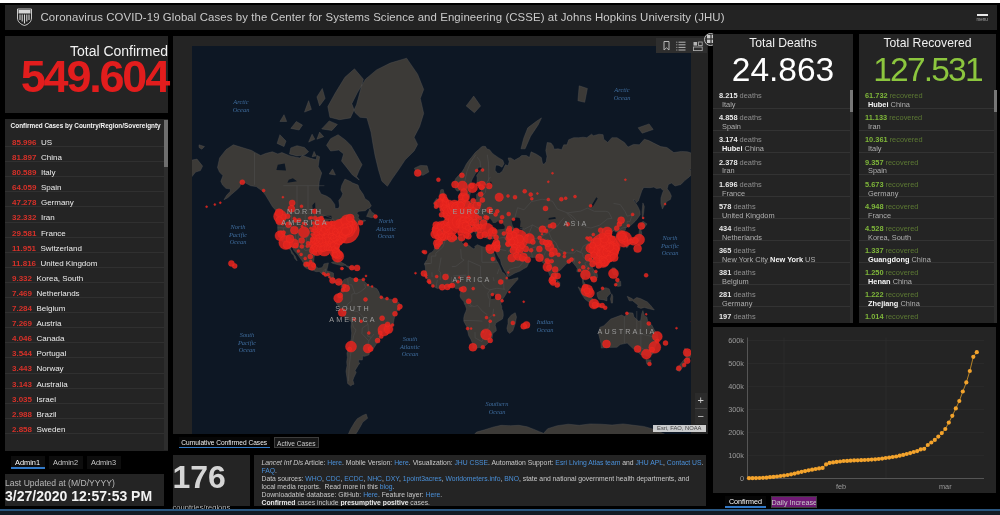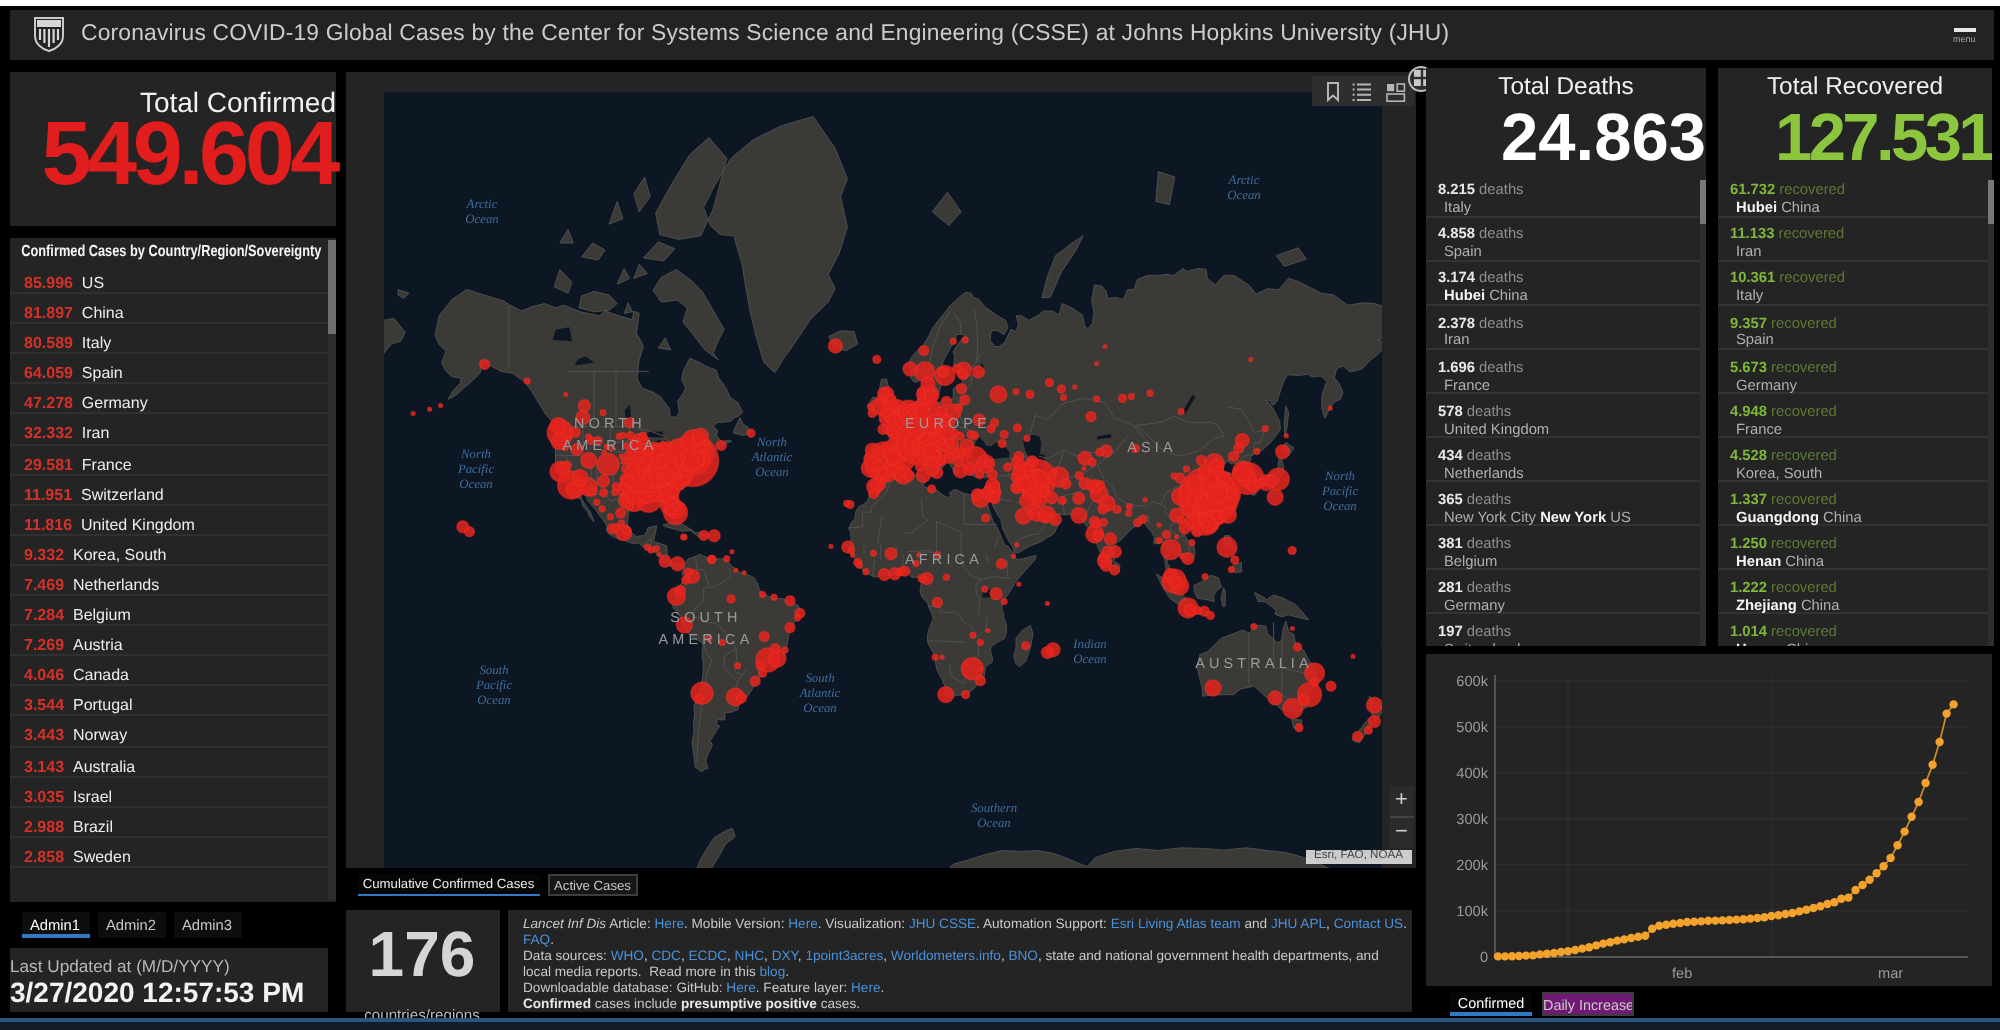--- a/index.html
+++ b/index.html
@@ -32,30 +32,30 @@
 #map{position:absolute;left:192px;top:46px;width:499px;height:388px}
 #mapicons{left:656px;top:37.5px;width:51px;height:15px;background:#2e2e2e}
 #expand svg{display:block}
 #expand{left:704px;top:32.5px;width:13px;height:13px;border-radius:50%;background:#2e2e2e;border:1px solid #bdbdbd;overflow:hidden;padding:1.5px 0 0 1.5px}
 #zoomctl{left:694.5px;top:392.5px;width:12.5px;height:31px;background:#2b2b2b;color:#cfcfcf;text-align:center;font-size:11px}
 #zoomctl div{height:15px;line-height:15px}
 #attr{left:653px;top:424.5px;width:52.5px;height:7.5px;background:rgba(235,235,235,0.85);font-size:5.8px;color:#444;text-align:center;line-height:7.5px}
 .mtab{position:absolute;top:436.5px;height:11.5px;font-size:6.6px;text-align:center;line-height:11px;white-space:nowrap;overflow:hidden}
 #mt1{left:179px;width:90.5px;background:#060606;color:#f0f0f0;border-bottom:1.5px solid #3178c6}
 #mt2{left:273.5px;width:45.5px;background:#161616;color:#c9c9c9;border:0.5px solid #3d3d3d}
-#p176{left:172.5px;top:455px;width:77px;height:51px;text-align:center}
+#p176{left:172.5px;top:455px;width:77px;height:51px;text-align:left}
 #p176 .n{font-size:32px;font-weight:bold;color:#d5d5d5;margin-top:8px;line-height:28px}
 #p176 .t{font-size:7.6px;color:#bdbdbd;margin-top:12px}
 #pnotes{left:253.5px;top:455px;width:452px;height:51px;font-size:6.8px;color:#c9c9c9;padding:3.5px 0 0 8px;line-height:8.1px;white-space:nowrap;overflow:hidden}
 .lk{color:#4a90d9}
 #pnotes b{color:#e8e8e8}
 #pdeath{left:713px;top:33.5px;width:140px;height:289px;overflow:hidden}
 #precov{left:859px;top:33.5px;width:137px;height:289px;overflow:hidden}
 .bigt{font-size:12.2px;color:#f0f0f0;text-align:center;padding-top:2px;height:18px}
-.bign{font-size:33.5px;font-weight:bold;text-align:right;line-height:35px}
+.bign{font-size:33.5px;font-weight:normal;text-align:center;line-height:35px}
 #pdeath .bign{color:#fff}
 #precov .bign{color:#8cc63e;letter-spacing:-1.8px}
 .drow{height:22.1px;padding:2.8px 0 0 6px;border-bottom:1px solid #333}
 .dn,.rn{font-size:7.4px;font-weight:bold}
 .l1{line-height:8.9px}
 .dn{color:#e8e8e8}
 .rn{color:#7fb73a}
 .dl{font-size:7.4px;color:#8f8f8f}
 .rl{font-size:7.4px;color:#5d7a33}
 .l2{font-size:7.4px;color:#b0b0b0;padding-left:3px;line-height:8.9px;white-space:nowrap}

